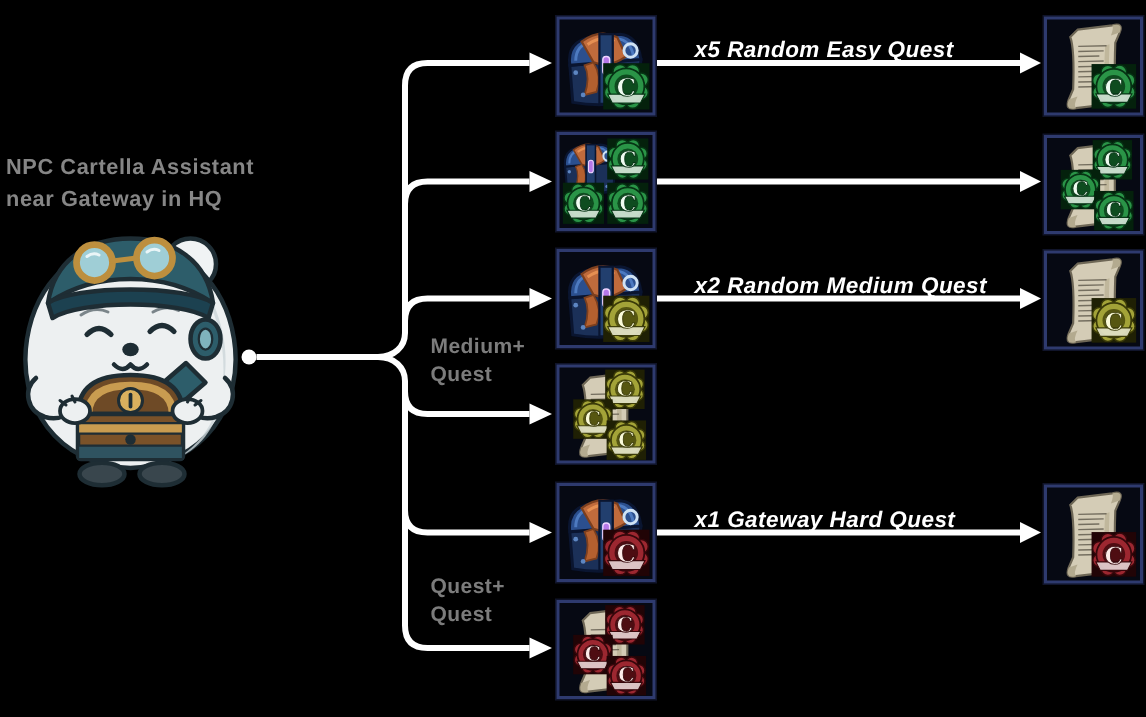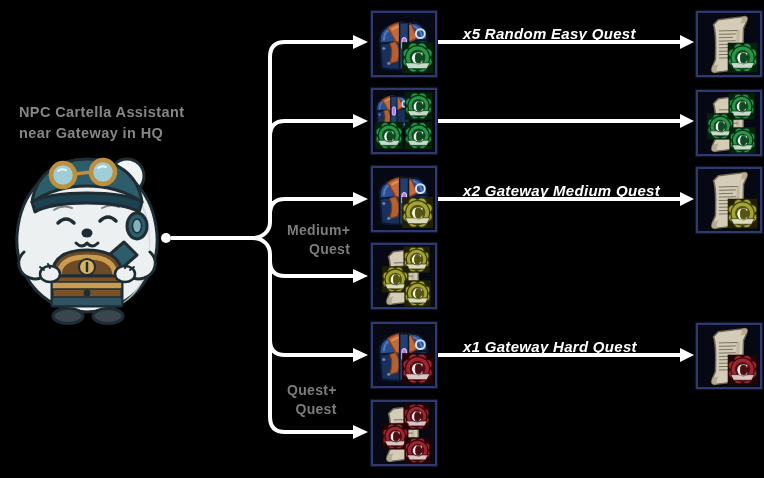--- a/index.html
+++ b/index.html
@@ -1,25 +1,25 @@
 <!DOCTYPE html>
 <html><head>
 <meta charset="utf-8">
 <style>
   html,body{margin:0;padding:0;background:#000;}
   #canvas{position:relative;width:764px;height:478px;background:#000;overflow:hidden;
           font-family:"Liberation Sans",sans-serif;}
   .arrows{position:absolute;left:0;top:0;pointer-events:none;}
-  .npc-label{position:absolute;left:19px;top:102px;font-size:14.5px;font-weight:bold;
+  .npc-label{position:absolute;left:4px;top:102px;font-size:14.5px;font-weight:bold;
              color:#868686;line-height:21px;letter-spacing:.4px;white-space:nowrap;}
   .npc{position:absolute;left:6px;top:146px;width:162px;height:180px;}
   .arrow-label{position:absolute;font-size:15px;font-weight:bold;color:#ffffff;
                letter-spacing:.3px;white-space:nowrap;font-style:italic;}
   .branch-label{position:absolute;font-size:14px;font-weight:bold;color:#7c7c7c;
-                line-height:19px;letter-spacing:.3px;white-space:nowrap;text-align:right;}
+                line-height:19px;letter-spacing:.3px;white-space:nowrap;}
   .icon-box{position:absolute;width:62px;height:62px;background:#060913;
             border:2px solid #2e3a6e;box-shadow:0 0 0 1px #10142a;}
   .icon-box svg{display:block;}
 </style>
 </head>
 <body>
 
 <div id="canvas">
 
   <svg class="arrows" width="764" height="478" viewBox="0 0 764 478">
@@ -95,21 +95,21 @@
         <circle cx="81" cy="147" r="3.5" fill="#1e2d34" stroke="none"></circle>
         <ellipse cx="44" cy="128" rx="10" ry="8" fill="#edf0f1" stroke-width="2.5"></ellipse>
         <ellipse cx="119" cy="128" rx="10" ry="8" fill="#edf0f1" stroke-width="2.5"></ellipse>
         <path d="M38 124 l-4 -3 M44 122 l-2 -4" stroke-width="2"></path>
         <path d="M124 124 l4 -3 M119 122 l2 -4" stroke-width="2"></path>
       </g>
     </svg>
   </div>
 
   <div class="arrow-label" style="left:463px;top:25px">x5 Random Easy Quest</div>
-  <div class="arrow-label" style="left:463px;top:182px">x2 Gateway Medium Quest</div>
+  <div class="arrow-label" style="left:463px;top:182px">x2 Random Medium Quest</div>
   <div class="arrow-label" style="left:463px;top:338px">x1 Gateway Hard Quest</div>
 
   <div class="branch-label" style="left:287px;top:221px">
     <div>Medium+</div>
     <div>Quest</div>
   </div>
   <div class="branch-label" style="left:287px;top:381px">
     <div>Quest+</div>
     <div>Quest</div>
   </div>

